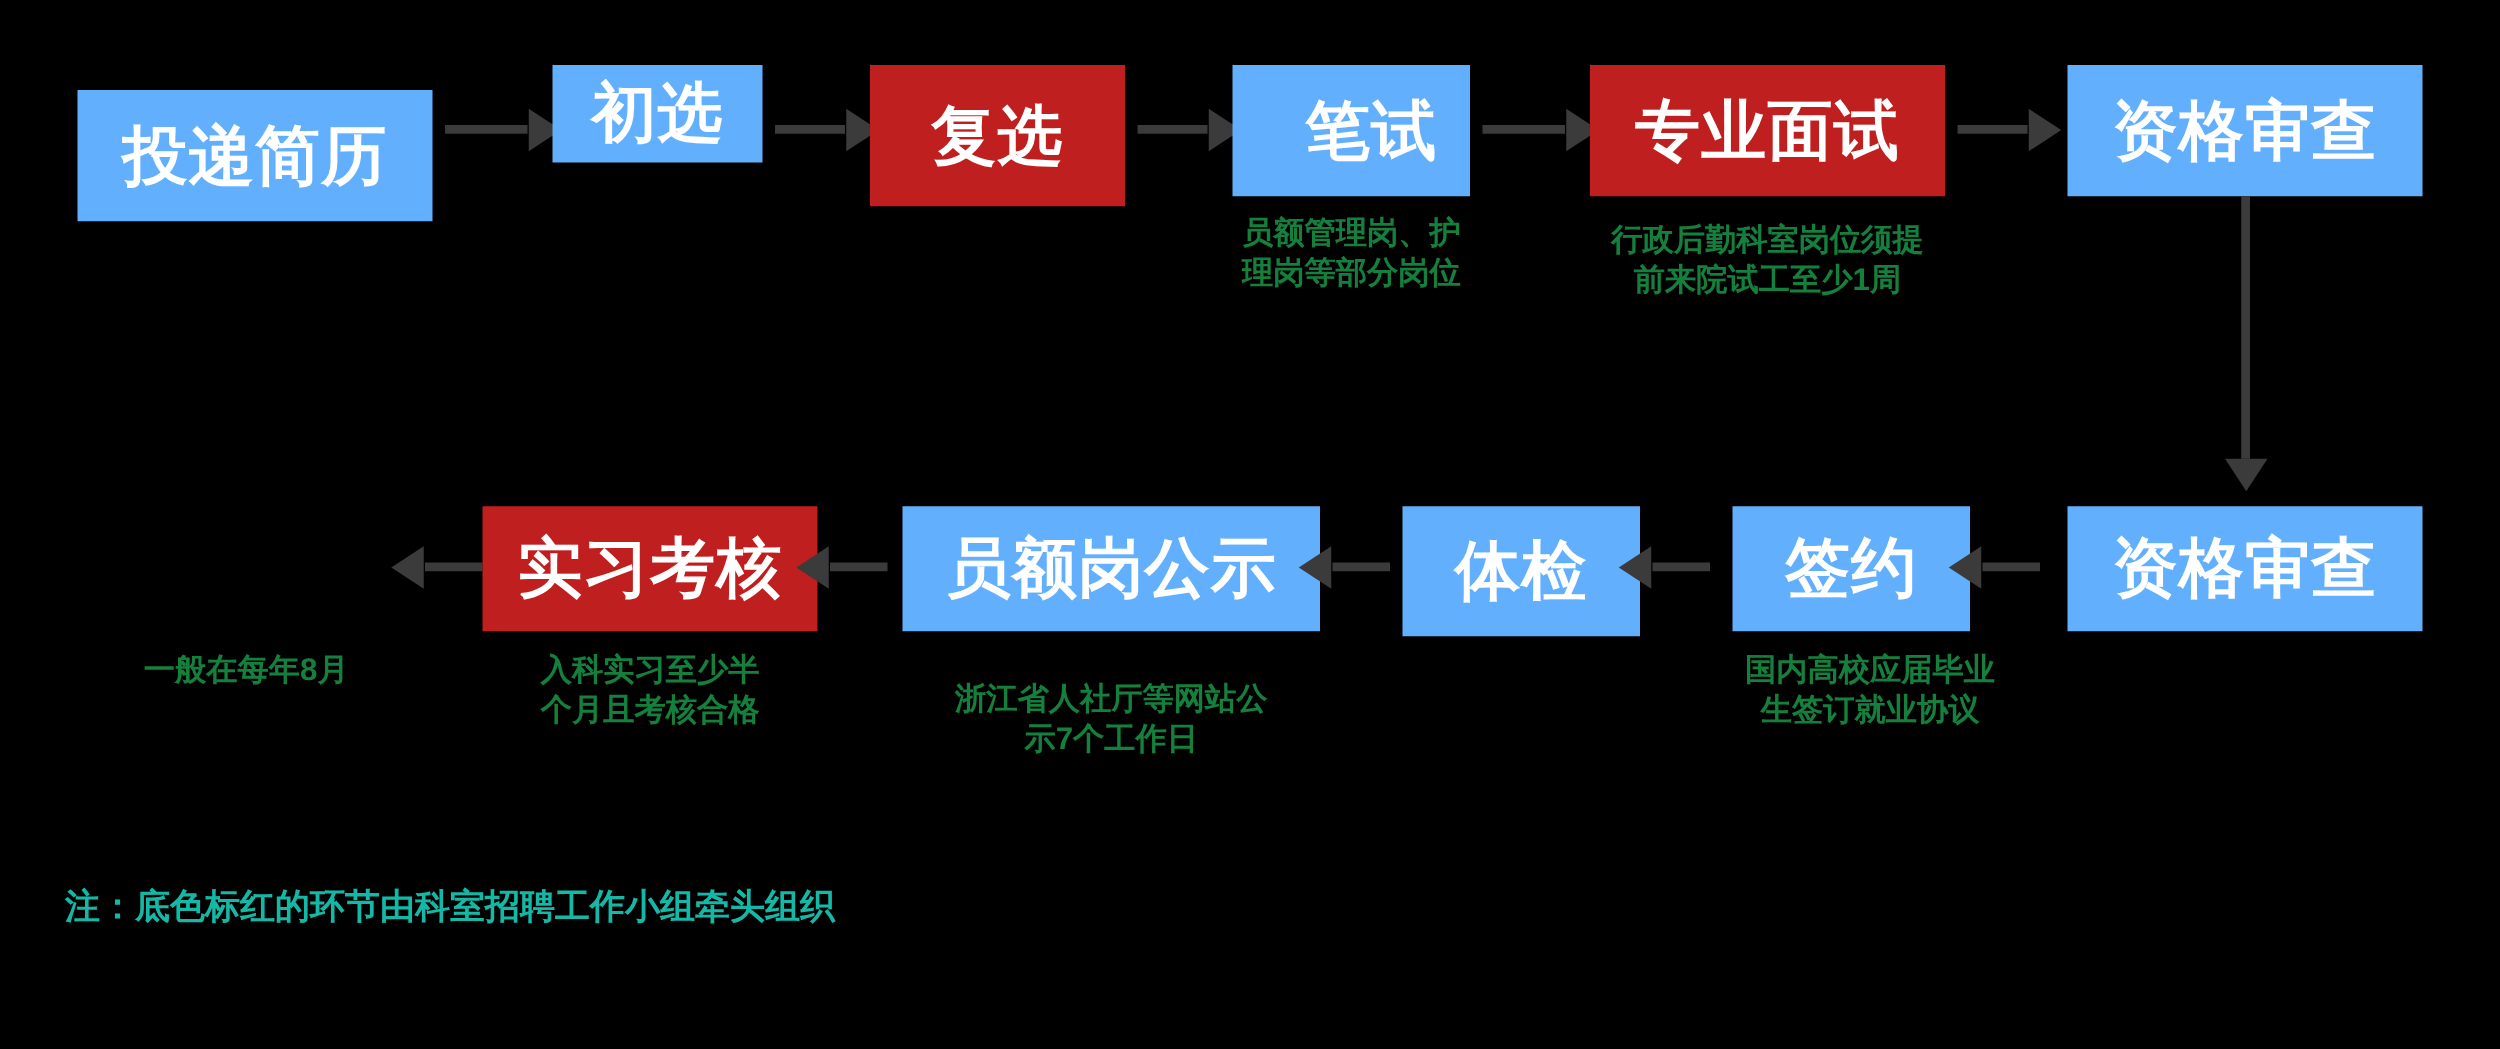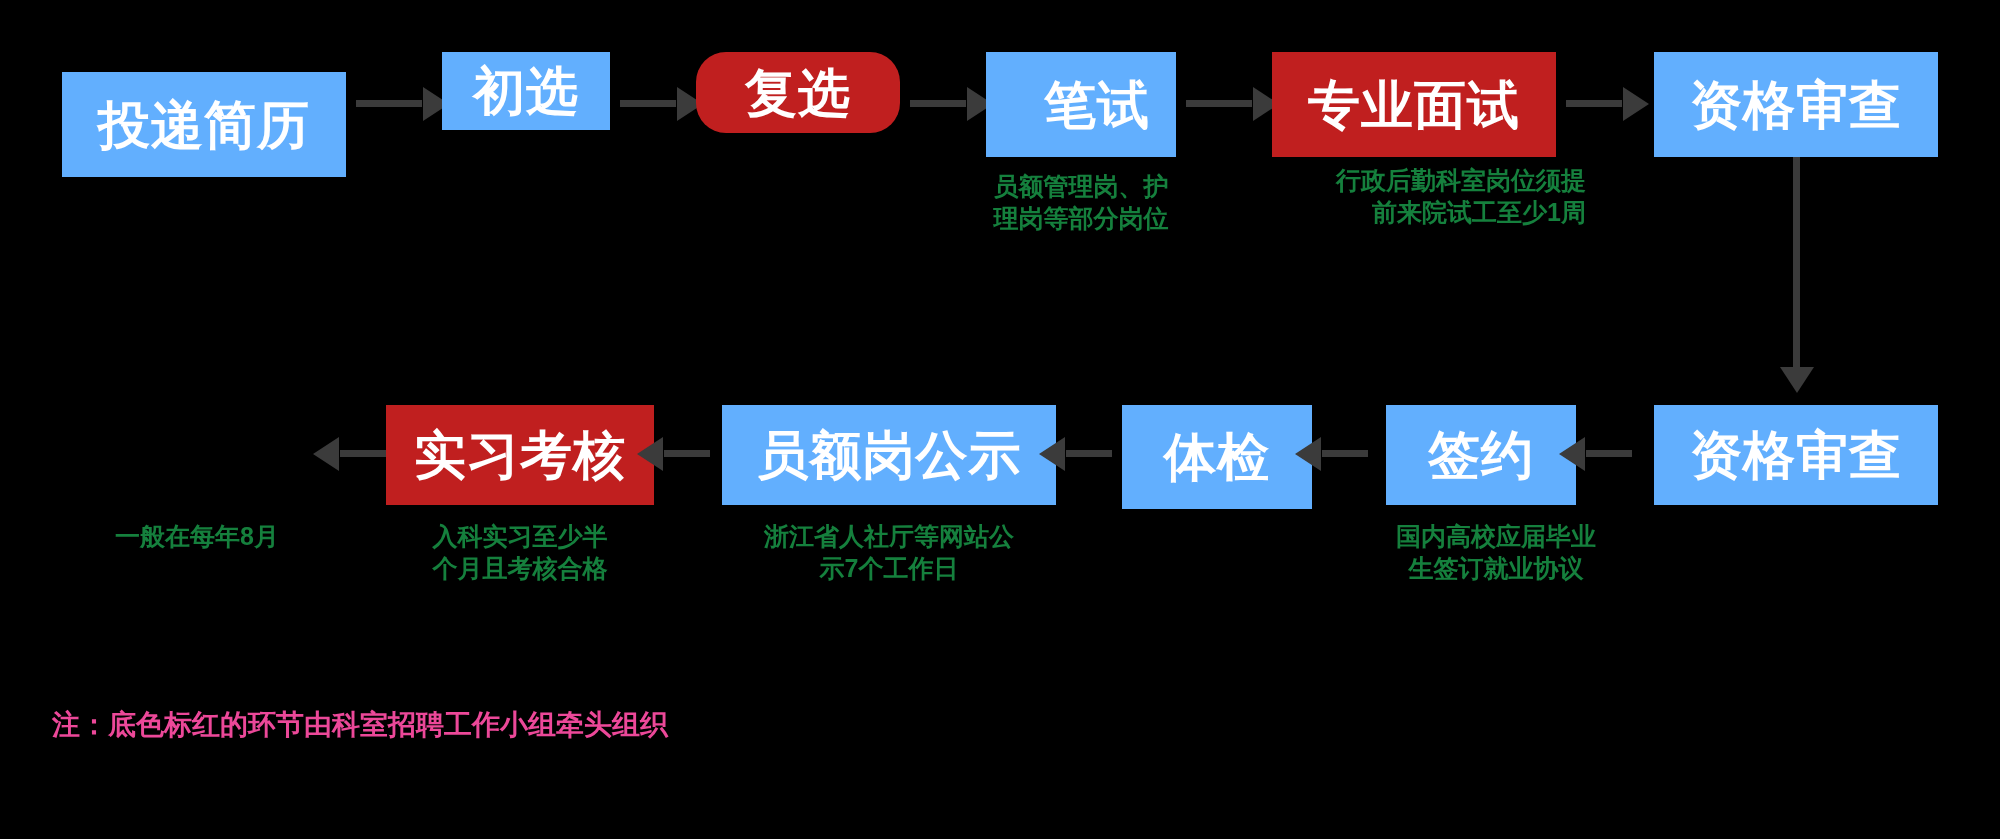--- a/index.html
+++ b/index.html
@@ -72,71 +72,71 @@
     left:50%;bottom:0;
     transform:translate(-50%,100%);
     width:0;height:0;
     border-left:17px solid transparent;
     border-right:17px solid transparent;
     border-top:26px solid #3b3b3b;
   }
 
   .footnote{
     position:absolute;
-    color:#ec4899;
+    color:#14b8a6;
     font-weight:700;
     font-size:28px;
     white-space:nowrap;
   }
 </style>
 </head>
 <body>
 
 <div id="canvas">
 
   <div class="node blue" style="left:62px;top:52px;width:284px;height:105px;margin-top:20px;">投递简历</div>
 
   <div class="h-arrow right" style="left:356px;top:100px;width:66px;"></div>
 
   <div class="node blue" style="left:442px;top:52px;width:168px;height:78px;">初选</div>
 
   <div class="h-arrow right" style="left:620px;top:100px;width:56px;"></div>
 
-  <div class="node red" style="left:696px;top:52px;width:204px;height:81px;border-radius:30px;">复选</div>
+  <div class="node red" style="left:696px;top:52px;width:204px;height:113px;">复选</div>
 
   <div class="h-arrow right" style="left:910px;top:100px;width:56px;"></div>
 
   <div class="node blue" style="left:986px;top:52px;width:190px;height:105px;padding-left:32px;">笔试</div>
   <div class="caption" style="left:951px;top:170px;width:260px;">员额管理岗、护
 理岗等部分岗位</div>
 
   <div class="h-arrow right" style="left:1186px;top:100px;width:66px;"></div>
 
   <div class="node red" style="left:1272px;top:52px;width:284px;height:105px;">专业面试</div>
-  <div class="caption" style="left:1242px;top:164px;width:344px;text-align:right;">行政后勤科室岗位须提
+  <div class="caption" style="left:1242px;top:176px;width:344px;">行政后勤科室岗位须提
 前来院试工至少1周</div>
 
   <div class="h-arrow right" style="left:1566px;top:100px;width:56px;"></div>
 
   <div class="node blue" style="left:1654px;top:52px;width:284px;height:105px;">资格审查</div>
 
   <div class="v-line" style="left:1793px;top:157px;height:210px;"></div>
 
   <div class="caption" style="left:52px;top:520px;width:290px;">一般在每年8月</div>
 
   <div class="h-arrow left" style="left:340px;top:450px;width:46px;"></div>
 
   <div class="node red" style="left:386px;top:405px;width:268px;height:100px;">实习考核</div>
   <div class="caption" style="left:380px;top:520px;width:280px;">入科实习至少半
 个月且考核合格</div>
 
   <div class="h-arrow left" style="left:664px;top:450px;width:46px;"></div>
 
   <div class="node blue" style="left:722px;top:405px;width:334px;height:100px;">员额岗公示</div>
-  <div class="caption" style="left:712px;top:520px;width:354px;text-align:center;">浙江省人社厅等网站公
+  <div class="caption" style="left:712px;top:543px;width:354px;text-align:center;">浙江省人社厅等网站公
 示7个工作日</div>
 
   <div class="h-arrow left" style="left:1066px;top:450px;width:46px;"></div>
 
   <div class="node blue" style="left:1122px;top:405px;width:190px;height:104px;">体检</div>
 
   <div class="h-arrow left" style="left:1322px;top:450px;width:46px;"></div>
 
   <div class="node blue" style="left:1386px;top:405px;width:190px;height:100px;">签约</div>
   <div class="caption" style="left:1356px;top:520px;width:280px;">国内高校应届毕业

